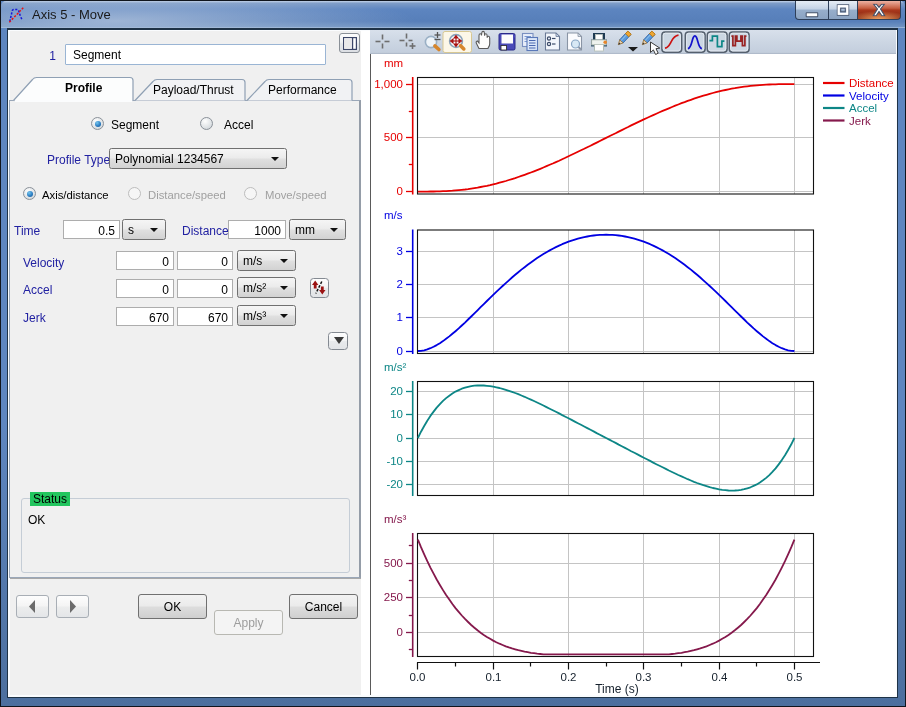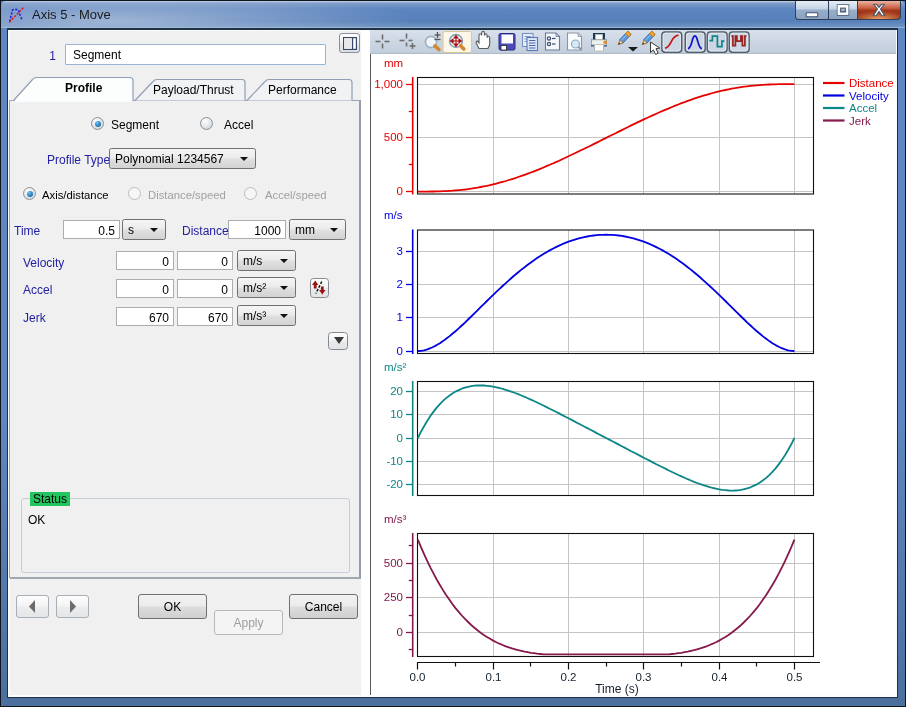--- a/index.html
+++ b/index.html
@@ -105,28 +105,28 @@
 <div id="tabpage"></div>
 <div style="position:absolute;left:4.5px;top:68.6px;width:117px;height:2.6px;background:#fbfcfd;z-index:3;"></div>
 <div id="lefttop-line"></div>
 
 <div class="radio on" style="left:81px;top:86px;"></div>
 <div class="lab" style="left:101px;top:87px;">Segment</div>
 <div class="radio" style="left:190px;top:86px;"></div>
 <div class="lab" style="left:214px;top:87px;">Accel</div>
 
 <div class="lab navy" style="left:37px;top:122px;">Profile Type</div>
-<div class="combo" style="left:99px;top:117px;width:147px;height:21px;">Polynomial 1234567</div>
+<div class="combo" style="left:99px;top:117px;width:178px;height:21px;">Polynomial 1234567</div>
 
 <div class="radio on" style="left:13px;top:156px;"></div>
 <div class="lab" style="left:32px;top:158px;font-size:11.3px;">Axis/distance</div>
 <div class="radio dis" style="left:118px;top:156px;"></div>
 <div class="lab" style="left:138px;top:158px;color:#a0a0a0;font-size:11.3px;">Distance/speed</div>
 <div class="radio dis" style="left:234px;top:156px;"></div>
-<div class="lab" style="left:255px;top:158px;color:#a0a0a0;font-size:11.3px;">Accel/speed</div>
+<div class="lab" style="left:255px;top:158px;color:#a0a0a0;font-size:11.3px;">Move/speed</div>
 
 <div class="lab navy" style="left:4px;top:193px;">Time</div>
 <div class="field" style="left:53px;top:189px;width:57px;height:19px;">0.5</div>
 <div class="combo" style="left:112px;top:188px;width:44px;height:21px;">s</div>
 <div class="lab navy" style="left:172px;top:193px;">Distance</div>
 <div class="field" style="left:218px;top:189px;width:58px;height:19px;">1000</div>
 <div class="combo" style="left:279px;top:188px;width:57px;height:21px;">mm</div>
 
 <div class="lab navy" style="left:13px;top:225px;">Velocity</div>
 <div class="field" style="left:106px;top:220px;width:58px;height:19px;">0</div>

